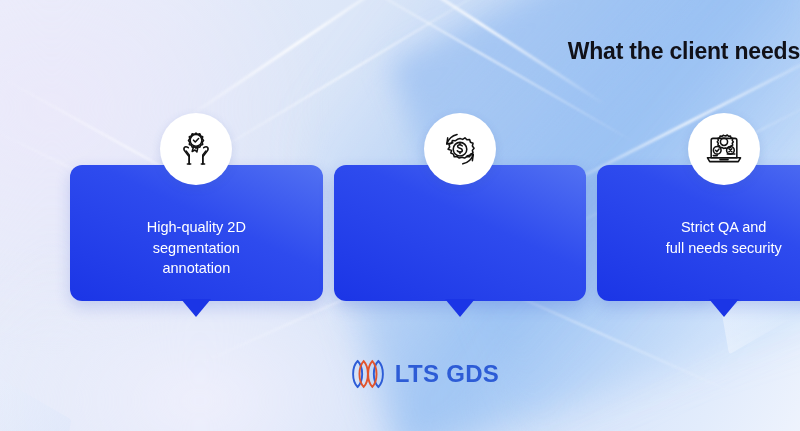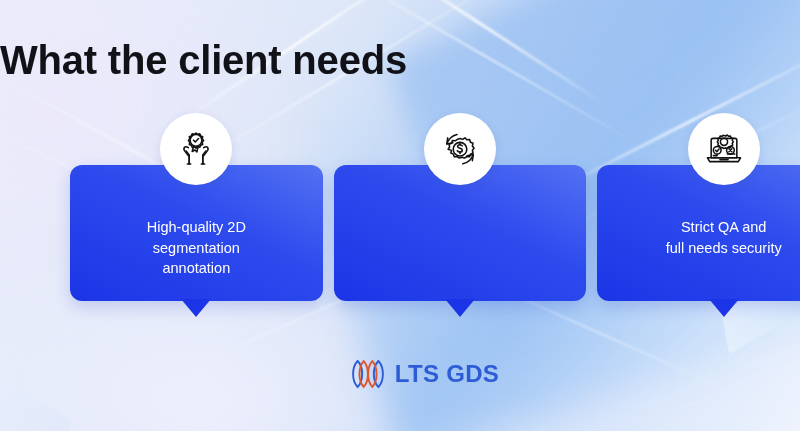--- a/index.html
+++ b/index.html
@@ -117,22 +117,22 @@
     background: linear-gradient(110deg, rgba(255,255,255,0.45), rgba(200,220,250,0.3));
     border-radius:3px;
     opacity:.7;
   }
 
   
   .title {
     position:absolute;
     top: 38px;
     left: 0; right: 0;
-    text-align: left;
-    font-size: 40px;
+    text-align: right;
+    font-size: 23px;
     font-weight: 700;
     letter-spacing: -0.2px;
     color: #111118;
   }
 
   
   .cards {
     position:absolute;
     left: 70px;
     top: 165px;

